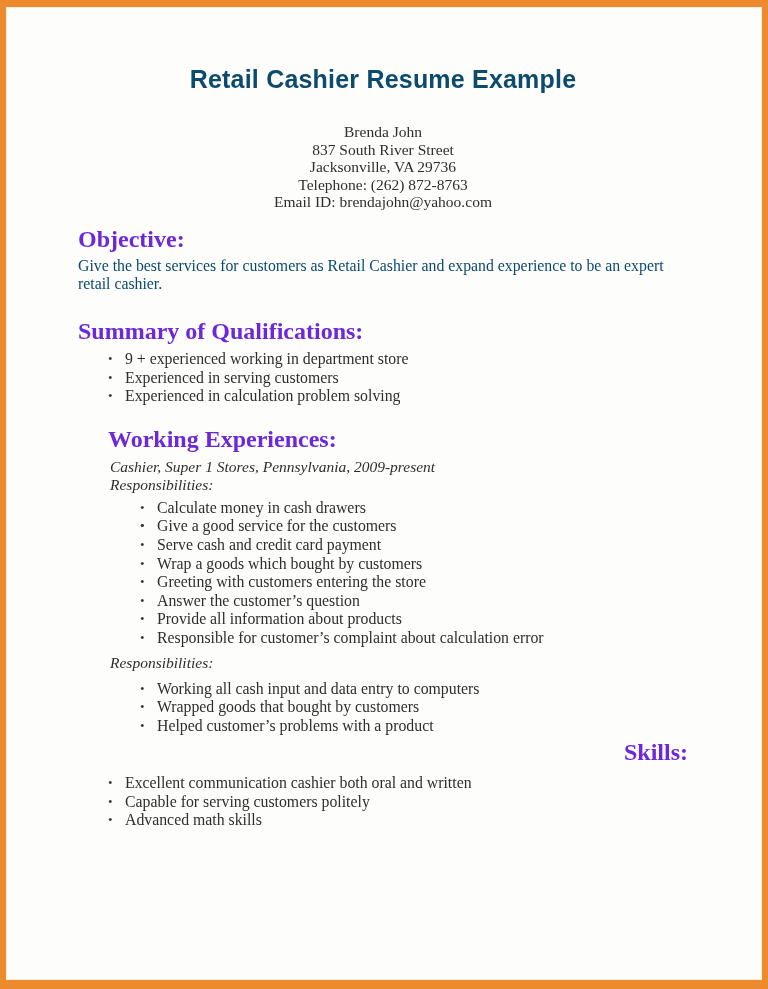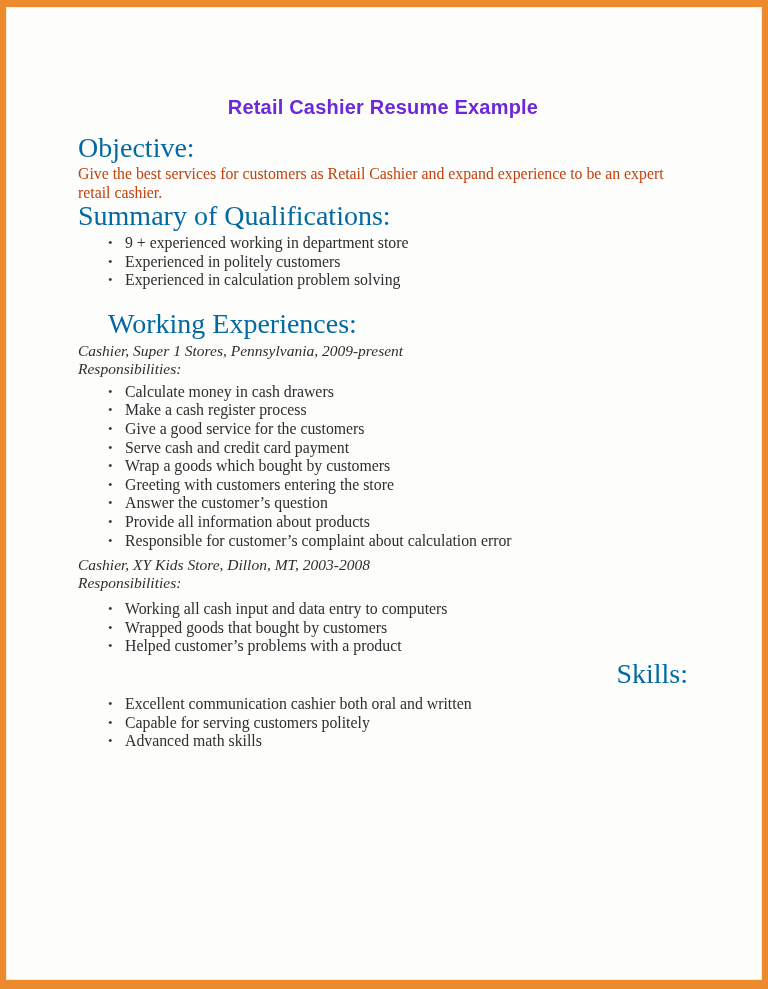--- a/index.html
+++ b/index.html
@@ -18,61 +18,61 @@
     box-shadow: inset 0 0 0 1px #f7efda;
     overflow: hidden;
   }
   .page {
     width: 100%;
     height: 100%;
     padding: 0 74px 0 72px;
     color: #333;
   }
   .doc-title {
-    margin-top: 88px;
+    margin-top: 60px;
     text-align: center;
     font-family: "Liberation Sans", sans-serif;
     font-weight: bold;
-    font-size: 20px;
+    font-size: 25px;
     line-height: 24px;
-    color: #6d28d9;
+    color: #0c4a6e;
     letter-spacing: 0.2px;
   }
   .contact {
     margin-top: 32px;
     text-align: center;
     font-size: 15.5px;
     line-height: 17.6px;
     color: #2e2e2e;
   }
   .section-heading {
     font-family: "Liberation Serif", serif;
-    font-weight: normal;
-    font-size: 28px;
+    font-weight: bold;
+    font-size: 24px;
     line-height: 27px;
-    color: #0369a1;
+    color: #6d28d9;
   }
   .h-objective { margin-top: 15px; }
-  .h-qualifications { }
+  .h-qualifications { margin-top: 24px; }
   .h-experience { margin-top: 20px; margin-left: 30px; }
   .h-skills { margin-top: 4px; text-align: right; }
   .body-paragraph {
     margin-top: 4px;
     font-size: 15.8px;
     line-height: 18.5px;
     max-width: 606px;
-    color: #c2410c;
+    color: #0c4a6e;
   }
   .job-line {
     font-style: italic;
     font-size: 15.5px;
     line-height: 18px;
     color: #2e2e2e;
   }
-  .job-block { margin-top: 5px; }
+  .job-block { margin-top: 5px; margin-left: 32px; }
   .job-block + .job-block { margin-top: 6px; }
   .bullets {
     list-style: none;
     padding-left: 30px;
   }
   .m-qual { margin-top: 5px; }
   .m-job1 { margin-top: 5px; margin-bottom: 3px; }
   .m-job2 { margin-top: 8px; }
   .m-skills { margin-top: 8px; }
   .bullet-item {
@@ -92,35 +92,47 @@
   }
 </style>
 </head>
 <body>
 
 <div class="frame">
   <div class="page">
 
     <div class="doc-title">Retail Cashier Resume Example</div>
 
+    <div class="contact">
+
+        <div class="contact-line">Brenda John</div>
+
+        <div class="contact-line">837 South River Street</div>
+
+        <div class="contact-line">Jacksonville, VA 29736</div>
+
+        <div class="contact-line">Telephone: (262) 872-8763</div>
+
+        <div class="contact-line">Email ID: brendajohn@yahoo.com</div>
+      </div>
 
     <div class="section-heading h-objective">Objective:</div>
     <div class="body-paragraph">Give the best services for customers as Retail Cashier and expand experience to be an expert retail cashier.</div>
 
     <div class="section-heading h-qualifications">Summary of Qualifications:</div>
     <ul class="bullets m-qual">
 
         <li class="bullet-item">
           <span class="bullet">•</span>
           <span>9 + experienced working in department store</span>
         </li>
 
         <li class="bullet-item">
           <span class="bullet">•</span>
-          <span>Experienced in politely customers</span>
+          <span>Experienced in serving customers</span>
         </li>
 
         <li class="bullet-item">
           <span class="bullet">•</span>
           <span>Experienced in calculation problem solving</span>
         </li>
       </ul>
 
     <div class="section-heading h-experience">Working Experiences:</div>
 
@@ -129,21 +141,20 @@
       <div class="job-line">Responsibilities:</div>
       <ul class="bullets m-job1">
 
           <li class="bullet-item">
             <span class="bullet">•</span>
             <span>Calculate money in cash drawers</span>
           </li>
 
           <li class="bullet-item">
             <span class="bullet">•</span>
-            <span>Make a cash register process</span>
           </li>
 
           <li class="bullet-item">
             <span class="bullet">•</span>
             <span>Give a good service for the customers</span>
           </li>
 
           <li class="bullet-item">
             <span class="bullet">•</span>
             <span>Serve cash and credit card payment</span>
@@ -170,21 +181,20 @@
           </li>
 
           <li class="bullet-item">
             <span class="bullet">•</span>
             <span>Responsible for customer’s complaint about calculation error</span>
           </li>
         </ul>
     </div>
 
     <div class="job-block">
-      <div class="job-line">Cashier, XY Kids Store, Dillon, MT, 2003-2008</div>
       <div class="job-line">Responsibilities:</div>
       <ul class="bullets m-job2">
 
           <li class="bullet-item">
             <span class="bullet">•</span>
             <span>Working all cash input and data entry to computers</span>
           </li>
 
           <li class="bullet-item">
             <span class="bullet">•</span>

